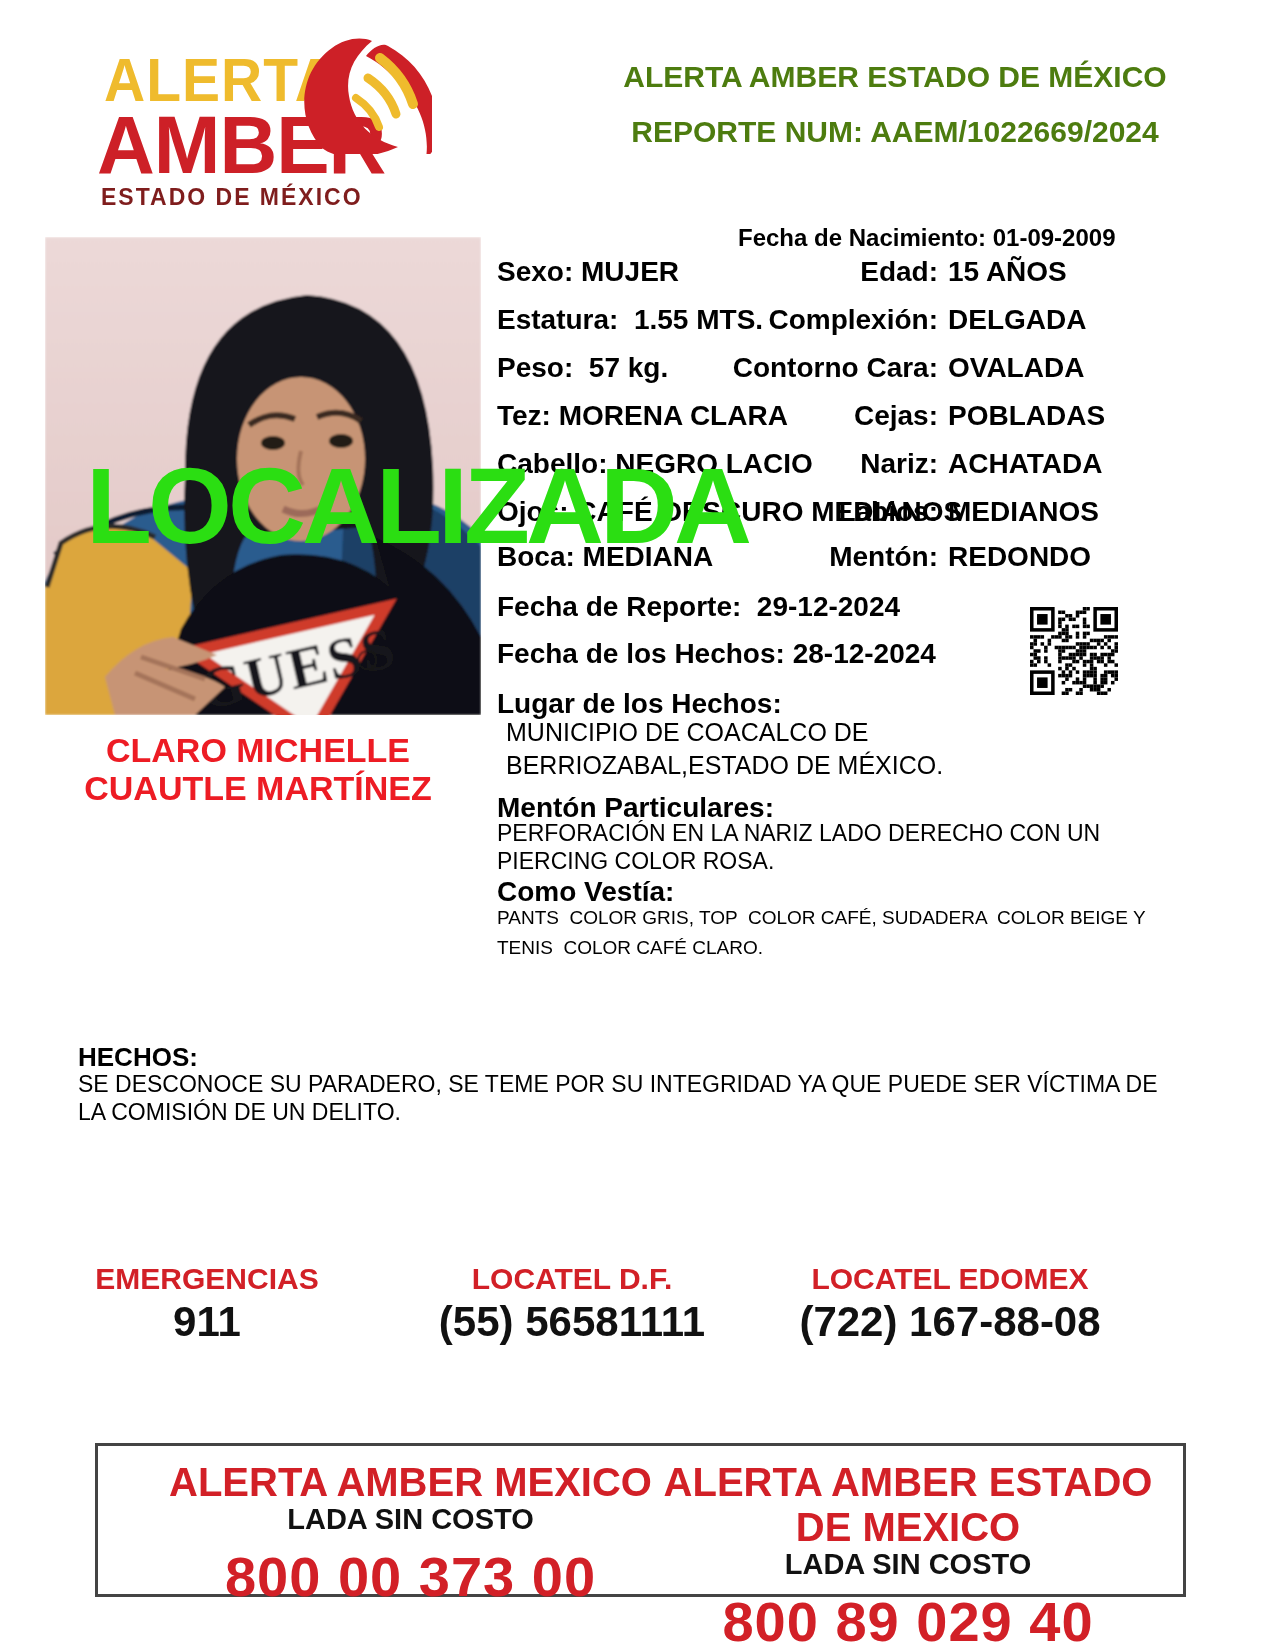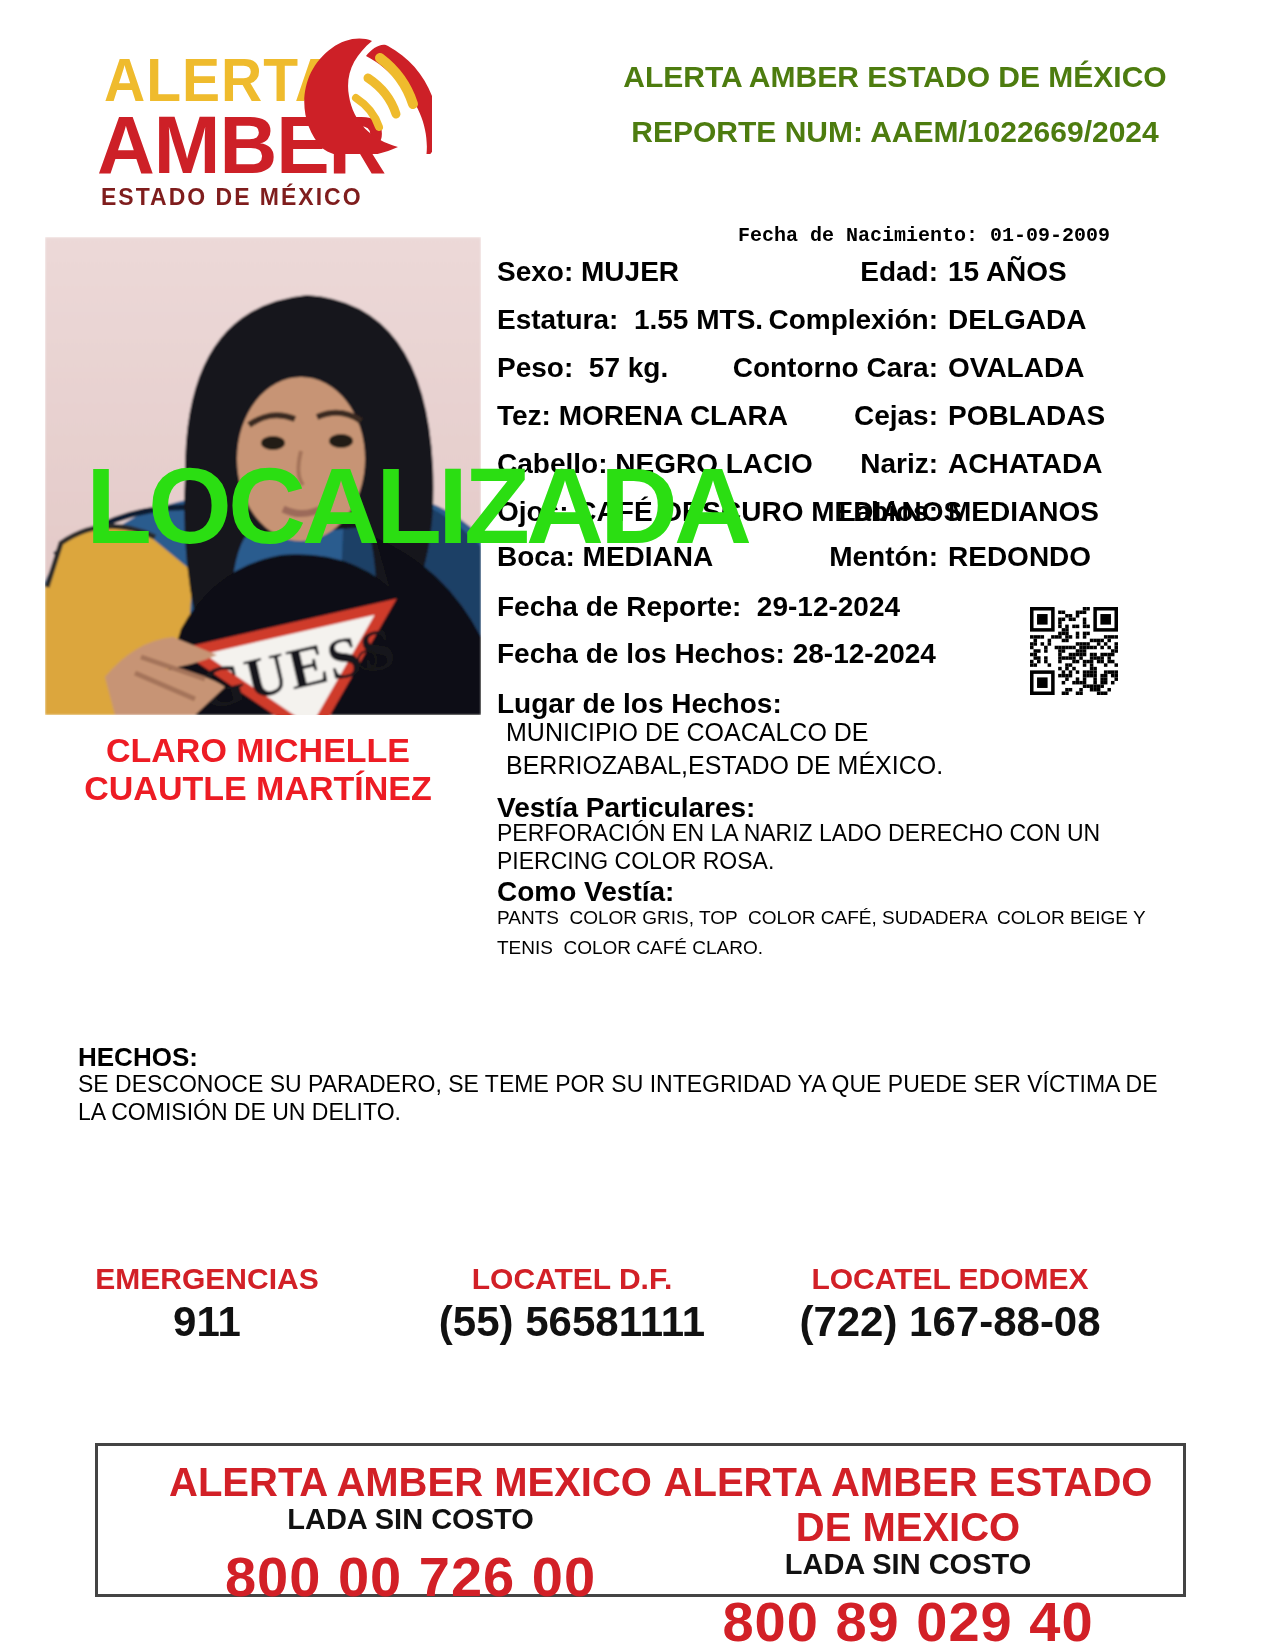--- a/index.html
+++ b/index.html
@@ -27,21 +27,21 @@
   .localizada{position:absolute;left:86px;top:452px;font-size:108px;line-height:108px;
     font-weight:700;letter-spacing:-4px;color:#2BDE12;z-index:40;white-space:nowrap;}
   .victim-name{position:absolute;left:58px;top:731px;width:400px;text-align:center;
     font-size:34px;line-height:38px;font-weight:700;color:#ED1C24;}
 
   
   .frow{position:absolute;left:0;top:0;width:1275px;height:34px;font-size:28px;font-weight:700;color:#000;}
   .frow .lpair{position:absolute;left:497px;white-space:nowrap;}
   .frow .rlab{position:absolute;left:600px;width:338px;text-align:right;white-space:nowrap;}
   .frow .rval{position:absolute;left:948px;white-space:nowrap;}
-  .birth-row{position:absolute;left:738px;top:224px;font-size:20px;font-weight:700;white-space:nowrap;font-family:Liberation Mono, monospace;}
+  .birth-row{position:absolute;left:738px;top:224px;font-size:24px;font-weight:700;white-space:nowrap;}
   .sec-head{position:absolute;left:497px;font-size:28px;font-weight:700;color:#000;white-space:nowrap;}
   .sec-body{position:absolute;color:#000;font-weight:400;white-space:pre-wrap;}
   .lugar-body{left:506px;top:716px;width:645px;font-size:25px;line-height:33px;}
   .senas-body{left:497px;top:819px;width:615px;font-size:23px;line-height:28px;}
   .vestia-body{left:497px;top:903px;width:700px;font-size:19px;line-height:30px;}
 
   .qr{position:absolute;left:1030px;top:607px;width:88px;height:88px;}
 
   
   .hechos-head{position:absolute;left:78px;top:1042px;font-size:26px;font-weight:700;color:#000;}
@@ -404,21 +404,21 @@
         <rect x="66.88" y="3.52" width="17.6" height="17.6" fill="#fff"></rect>
         <rect x="70.4" y="7.04" width="10.56" height="10.56" fill="#000"></rect>
         <rect x="0" y="63.36" width="24.64" height="24.64" fill="#000"></rect>
         <rect x="3.52" y="66.88" width="17.6" height="17.6" fill="#fff"></rect>
         <rect x="7.04" y="70.4" width="10.56" height="10.56" fill="#000"></rect>
       </svg></div>
 
   <div class="sec-head" style="top:688px">Lugar de los Hechos:</div>
   <div class="sec-body lugar-body">MUNICIPIO DE COACALCO DE BERRIOZABAL,ESTADO DE MÉXICO.</div>
 
-  <div class="sec-head" style="top:792px">Vestía Particulares:</div>
+  <div class="sec-head" style="top:792px">Mentón Particulares:</div>
   <div class="sec-body senas-body">PERFORACIÓN EN LA NARIZ LADO DERECHO CON UN PIERCING COLOR ROSA.</div>
 
   <div class="sec-head" style="top:876px">Como Vestía:</div>
   <div class="sec-body vestia-body">PANTS  COLOR GRIS, TOP  COLOR CAFÉ, SUDADERA  COLOR BEIGE Y TENIS  COLOR CAFÉ CLARO.</div>
 
   <div class="hechos-head">HECHOS:</div>
   <div class="hechos-body">SE DESCONOCE SU PARADERO, SE TEME POR SU INTEGRIDAD YA QUE PUEDE SER VÍCTIMA DE LA COMISIÓN DE UN DELITO.</div>
 
   <div class="contact contact1">
     <div class="clabel">EMERGENCIAS</div>
@@ -430,21 +430,21 @@
   </div>
   <div class="contact contact3">
     <div class="clabel">LOCATEL EDOMEX</div>
     <div class="cnumber">(722) 167-88-08</div>
   </div>
 
   <div class="footer-box">
     <div class="fcell fcell1">
       <div class="ftitle">ALERTA AMBER MEXICO</div>
       <div class="fsub">LADA SIN COSTO</div>
-      <div class="fnumber">800 00 726 00</div>
+      <div class="fnumber">800 00 373 00</div>
     </div>
     <div class="fcell fcell2">
       <div class="ftitle">ALERTA AMBER ESTADO DE MEXICO</div>
       <div class="fsub">LADA SIN COSTO</div>
       <div class="fnumber">800 89 029 40</div>
     </div>
   </div>
 
 </div>
 

